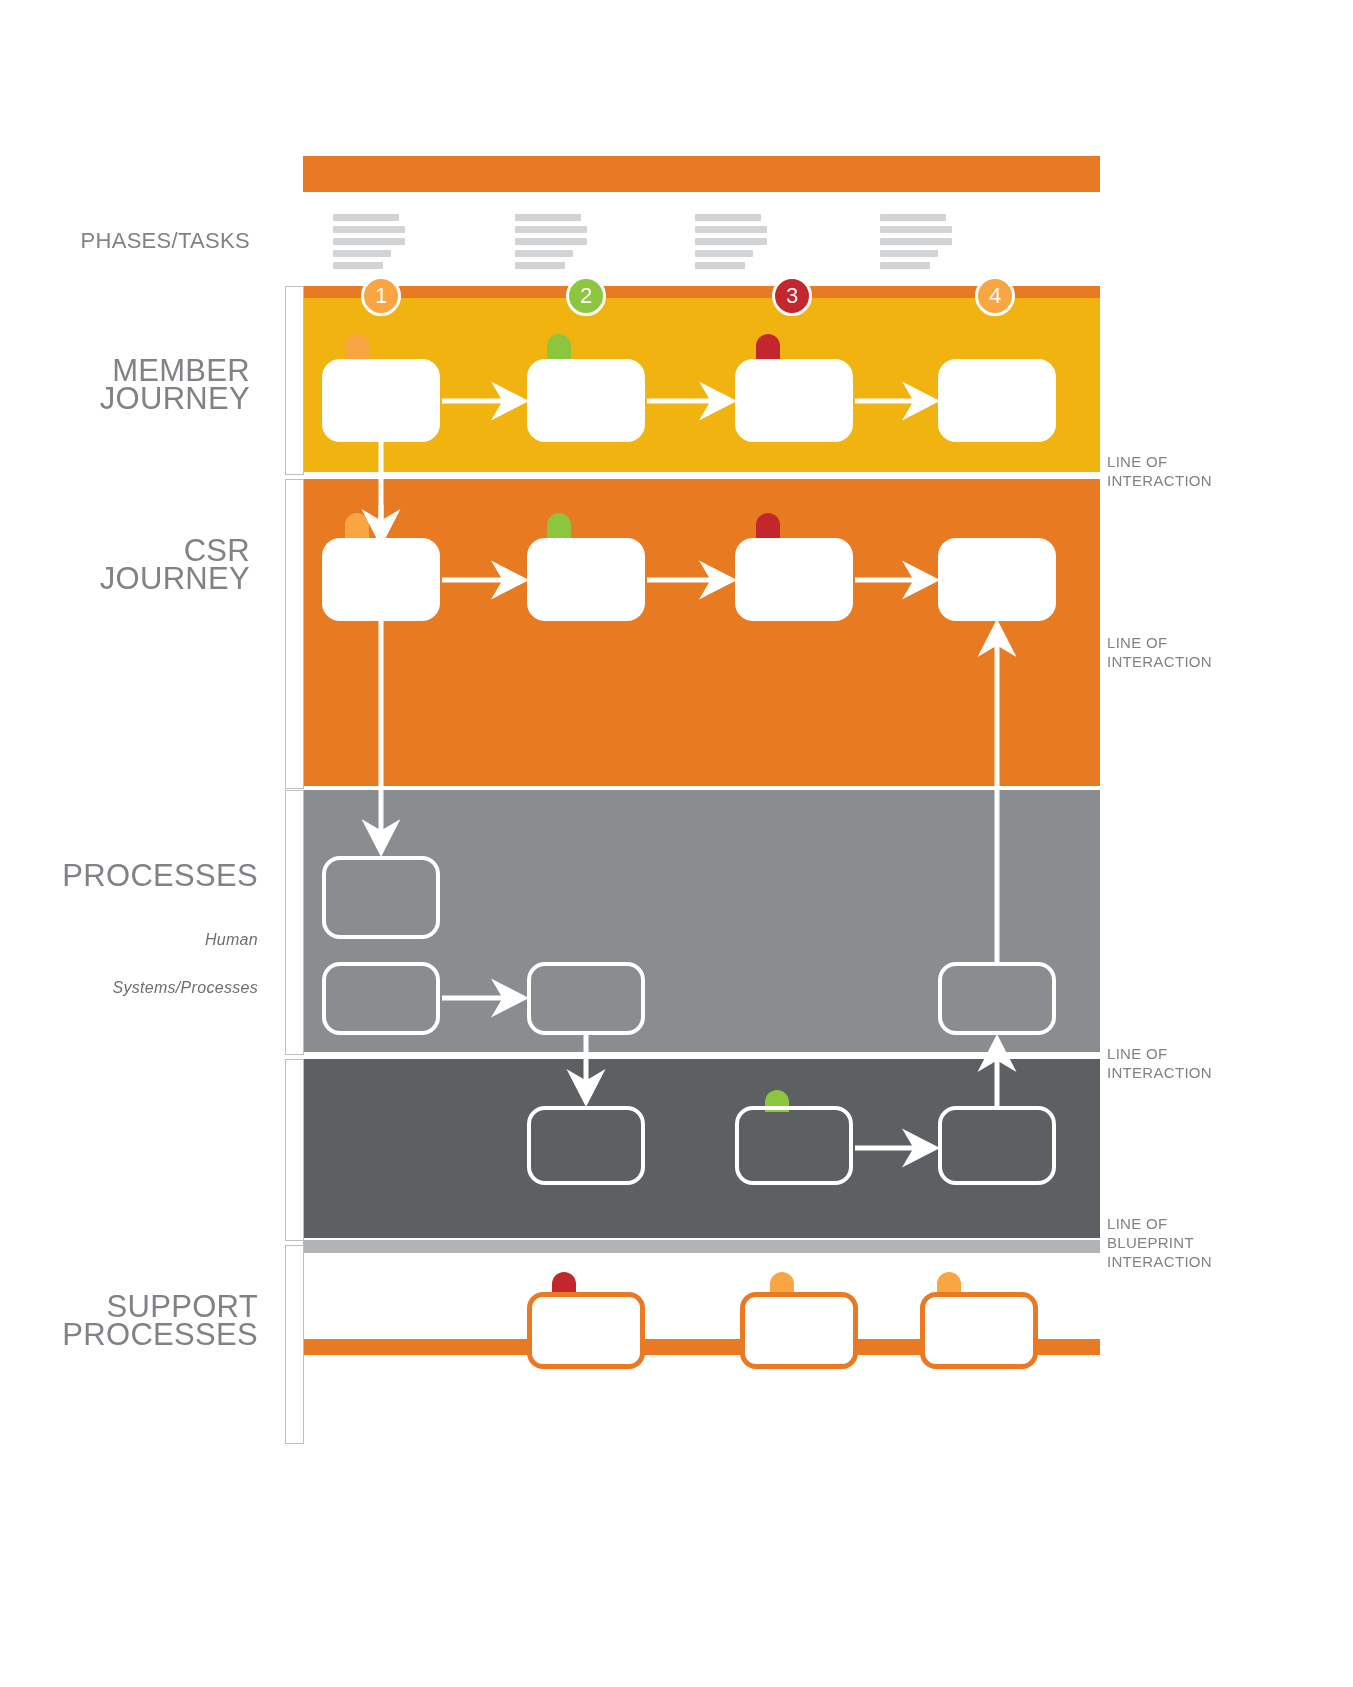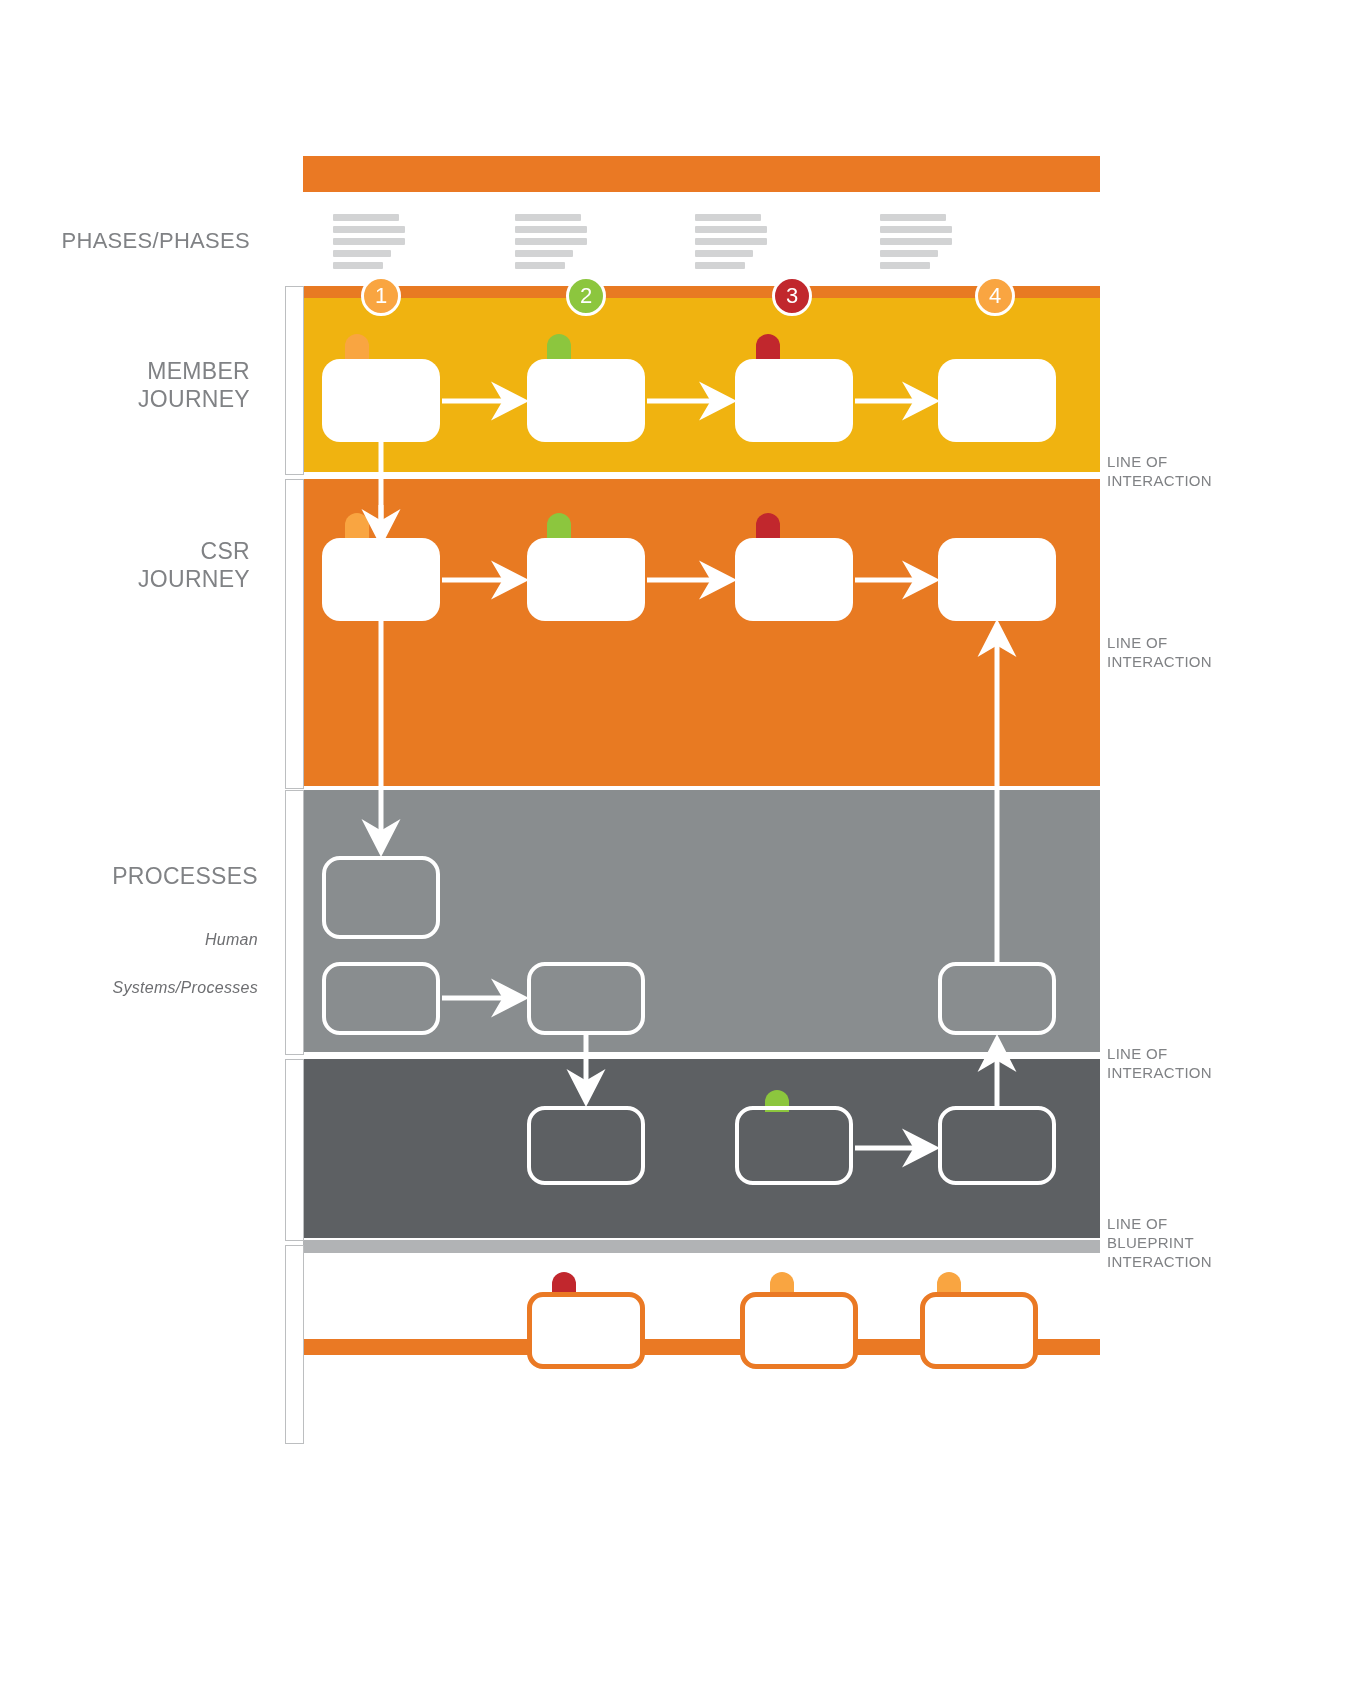--- a/index.html
+++ b/index.html
@@ -17,21 +17,21 @@
   
   .header-bar{position:absolute;left:303px;top:156px;width:797px;height:36px;background:#ea7924;}
 
   
   .phase-col{position:absolute;top:214px;width:75px;}
   .phase-line{height:7px;background:#d2d3d4;margin-bottom:5px;border-radius:1px;}
 
   
   .row-label{
     position:absolute;text-align:right;color:#808285;
-    font-size:23px;line-height:28px;letter-spacing:.3px;
+    font-size:31px;line-height:28px;letter-spacing:.3px;
   }
   .row-label.small{font-size:16px;font-style:italic;color:#6d6e71;}
   .row-label.phases{font-size:22px;}
 
   
   .band{position:absolute;left:303px;width:797px;}
   .band-member{top:286px;height:186px;background:#f0b310;}
   .band-member-top{position:absolute;left:303px;top:286px;width:797px;height:12px;background:#e87a22;}
   .band-csr{top:479px;height:307px;background:#e87a22;}
   .band-frontstage{top:790px;height:262px;background:#898d8f;}
@@ -114,21 +114,21 @@
   <div class="band-internal"></div>
   <div class="support-line"></div>
 
   <div class="bracket" style="top:286px;height:187px"></div>
   <div class="bracket" style="top:479px;height:308px"></div>
   <div class="bracket" style="top:790px;height:263px"></div>
   <div class="bracket" style="top:1059px;height:180px"></div>
   <div class="bracket" style="top:1245px;height:197px"></div>
 
   <div class="row-label phases" style="left:20px;top:227px;width:230px">
-    <div>PHASES/PHASES</div>
+    <div>PHASES/TASKS</div>
   </div>
 
   <div class="row-label" style="left:20px;top:357px;width:230px">
 
     <div>MEMBER</div>
     <div>JOURNEY</div>
   </div>
 
   <div class="row-label" style="left:20px;top:537px;width:230px">
     <div>CSR</div>
@@ -141,20 +141,24 @@
 
   <div class="row-label small" style="left:20px;top:926px;width:238px">
     <div>Human</div>
   </div>
 
   <div class="row-label small" style="left:20px;top:974px;width:238px">
     <div>Systems/Processes</div>
   </div>
 
 
+  <div class="row-label" style="left:20px;top:1293px;width:238px">
+    <div>SUPPORT</div>
+    <div>PROCESSES</div>
+  </div>
 
   <div class="line-label" style="top:452px">
     <div>LINE OF</div>
     <div>INTERACTION</div>
   </div>
   <div class="line-label" style="top:633px">
     <div>LINE OF</div>
     <div>INTERACTION</div>
   </div>
   <div class="line-label" style="top:1044px">

